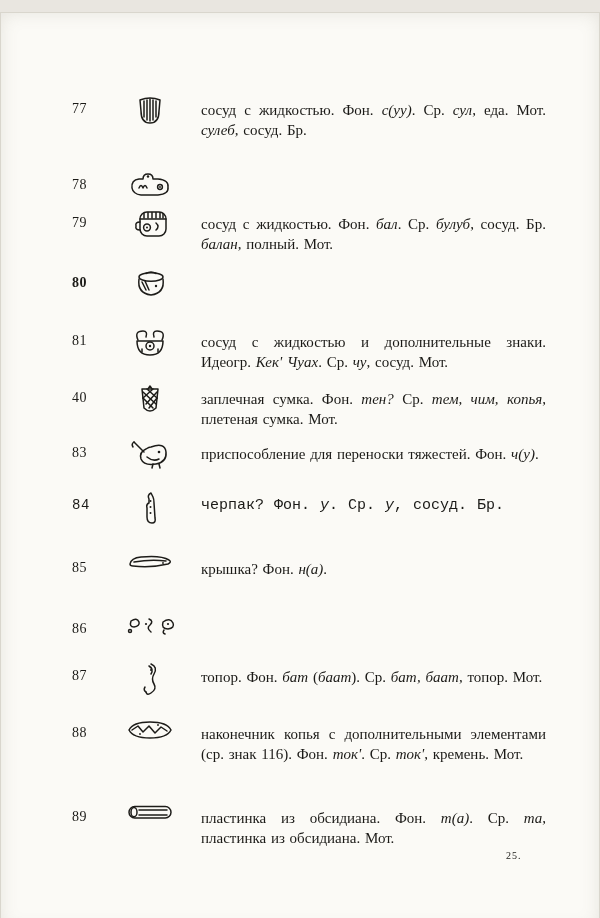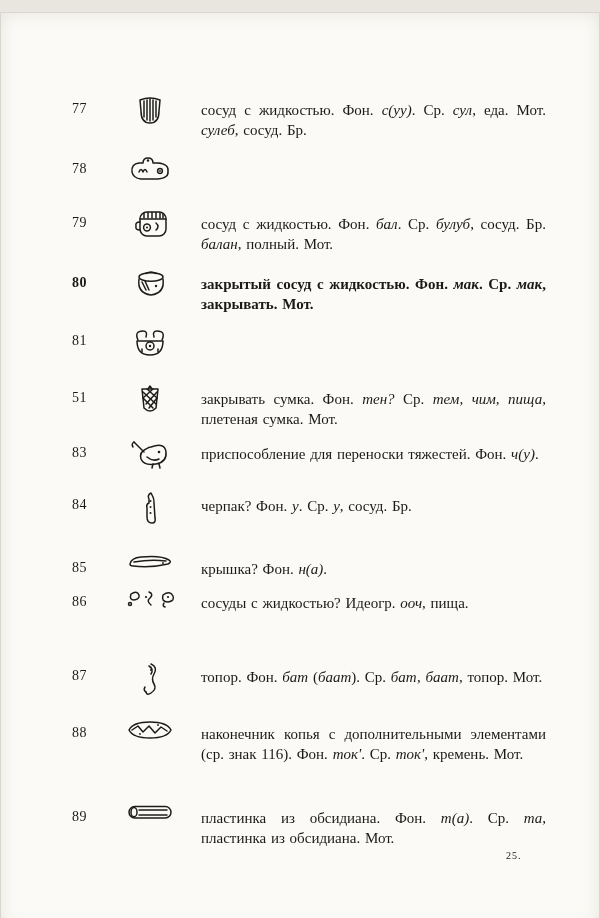--- a/index.html
+++ b/index.html
@@ -51,21 +51,21 @@
       <div class="entry" style="top: 88px;">
         <div class="num">77</div>
         <div class="glyph">
           <svg width="30" height="34" viewBox="0 0 30 34">
             <path d="M5 5 Q15 1 25 5 L24 16 Q24 28 15 28 Q6 28 6 16 Z"></path>
             <path d="M9 6 V22 M12 5 V25 M15 4 V26 M18 5 V25 M21 6 V22"></path>
           </svg>
         </div>
         <div class="desc"><span>сосуд с жидкостью. Фон. </span><em>с(уу)</em><span>. Ср. </span><em>сул</em><span>, еда. Мот. </span><em>сулеб</em><span>, сосуд. Бр.</span></div>
       </div>
-      <div class="entry" style="top: 148px;">
+      <div class="entry" style="top: 164px;">
         <div class="num">78</div>
         <div class="glyph">
           <svg width="44" height="28" viewBox="0 0 44 28">
             <path d="M4 17 Q3 9 11 8 L15 8 Q15 3 20 3 Q25 3 25 8 L30 8 Q41 9 40 16 Q41 23 30 24 L13 24 Q5 23 4 17 Z"></path>
             <circle class="f" cx="20" cy="5.5" r="1.2"></circle>
             <path d="M11 17 q2 -5 4 0 q2 -5 4 0"></path>
             <circle cx="32" cy="16" r="2.4"></circle>
             <circle class="f" cx="32" cy="16" r="0.9"></circle>
           </svg>
         </div>
@@ -89,62 +89,62 @@
         <div class="num">80</div>
         <div class="glyph">
           <svg width="38" height="30" viewBox="0 0 38 30">
             <ellipse cx="20" cy="8" rx="12" ry="4.2"></ellipse>
             <path d="M15 4.5 q5 -3 10 0"></path>
             <path d="M8 10 Q6 24 20 26 Q34 24 32 10"></path>
             <path d="M11 13 l4 8 M14 12 l4 9"></path>
             <circle class="f" cx="25" cy="17" r="1.2"></circle>
           </svg>
         </div>
-        <div class="desc"><span>закрытый сосуд с жидкостью. Фон. </span><em>мак</em><span>. Ср. </span><em>мак</em><span>, закрывать. Мот.</span></div>
       </div>
       <div class="entry" style="top: 320px;">
         <div class="num">81</div>
         <div class="glyph">
           <svg width="40" height="32" viewBox="0 0 40 32">
             <path d="M7 14 Q7 28 20 28 Q33 28 33 14 Z"></path>
             <path d="M8 13 Q4 4 13 4 Q18 4 16 10"></path>
             <path d="M32 13 Q36 4 27 4 Q22 4 24 10"></path>
             <circle cx="20" cy="19" r="4"></circle>
             <circle class="f" cx="20" cy="19" r="1.2"></circle>
             <path d="M12 22 v3 M28 22 v3"></path>
           </svg>
         </div>
+        <div class="desc"><span>сосуд с жидкостью и дополнительные знаки. Идеогр. </span><em>Кек' Чуах</em><span>. Ср. </span><em>чу</em><span>, сосуд. Мот.</span></div>
       </div>
       <div class="entry" style="top: 377px;">
-        <div class="num">51</div>
+        <div class="num">40</div>
         <div class="glyph">
           <svg width="26" height="32" viewBox="0 0 26 32">
             <path d="M5 5 L21 5 L19 24 Q13 30 7 24 Z"></path>
             <path d="M11 5 L13 2 L15 5"></path>
             <path d="M6 8 L19 20 M6 14 L16 24 M10 5 L20 14"></path>
             <path d="M20 8 L9 20 M20 14 L12 24 M16 5 L6 14"></path>
           </svg>
         </div>
-        <div class="desc"><span>закрывать сумка. Фон. </span><em>тен?</em><span> Ср. </span><em>тем, чим, пища</em><span>, плетеная сумка. Мот.</span></div>
+        <div class="desc"><span>заплечная сумка. Фон. </span><em>тен?</em><span> Ср. </span><em>тем, чим, копья</em><span>, плетеная сумка. Мот.</span></div>
       </div>
       <div class="entry" style="top: 432px;">
         <div class="num">83</div>
         <div class="glyph">
           <svg width="42" height="32" viewBox="0 0 42 32">
             <path d="M22 8 Q36 3 37 13 Q38 23 27 25 Q15 27 12 20 Q10 13 17 10 Q20 8 22 8 Z"></path>
             <path d="M5 3 L15 13"></path>
             <path d="M5 3 Q2 5 4 8"></path>
             <circle class="f" cx="30" cy="13" r="1.3"></circle>
             <path d="M24 25 l-1 4 M30 25 l1 4"></path>
             <path d="M18 18 q6 5 12 2"></path>
           </svg>
         </div>
         <div class="desc"><span>приспособление для переноски тяжестей. Фон. </span><em>ч(у)</em><span>.</span></div>
       </div>
-      <div class="entry" style="top: 484px;">
+      <div class="entry" style="top: 484px; font-family: Liberation Mono, monospace;">
         <div class="num">84</div>
         <div class="glyph">
           <svg width="18" height="36" viewBox="0 0 18 36">
             <path d="M10 2 Q6 4 8 8 L8 12 Q5 13 6 17 L6 26 Q6 32 11 32 Q15 32 14 27 L13 12 Q13 8 12 6 Z"></path>
             <circle class="f" cx="9.5" cy="10" r="1"></circle>
             <circle class="f" cx="9.5" cy="16" r="1"></circle>
             <circle class="f" cx="9.5" cy="22" r="1"></circle>
           </svg>
         </div>
         <div class="desc"><span>черпак? Фон. </span><em>у</em><span>. Ср. </span><em>у</em><span>, сосуд. Бр.</span></div>
@@ -153,34 +153,33 @@
         <div class="num">85</div>
         <div class="glyph">
           <svg width="46" height="14" viewBox="0 0 46 14">
             <path d="M3 10 Q4 4 14 3 Q34 1 42 6 Q45 8 41 10 Q24 14 6 12 Q3 12 3 10 Z"></path>
             <path d="M7 8 Q24 5 39 7"></path>
             <circle class="f" cx="36" cy="9" r="0.9"></circle>
           </svg>
         </div>
         <div class="desc"><span>крышка? Фон. </span><em>н(а)</em><span>.</span></div>
       </div>
-      <div class="entry" style="top: 581px; text-decoration: underline;">
+      <div class="entry" style="top: 608px; text-decoration: underline;">
         <div class="num">86</div>
         <div class="glyph">
           <svg width="54" height="22" viewBox="0 0 54 22">
             <path d="M8 6 Q14 2 16 7 Q17 11 11 12 Q6 12 8 6 Z"></path>
             <circle cx="7" cy="16" r="1.5"></circle>
             <path d="M26 4 q5 2 1 6 q-4 3 1 7"></path>
             <circle class="f" cx="23" cy="9" r="1.1"></circle>
             <path d="M40 7 Q47 2 50 8 Q52 13 45 14 Q38 14 40 7 Z"></path>
             <circle class="f" cx="45" cy="9" r="1.1"></circle>
             <path d="M41 15 q-2 3 1 4"></path>
           </svg>
         </div>
-        <div class="desc"><span>сосуды с жидкостью? Идеогр. </span><em>ооч</em><span>, пища.</span></div>
       </div>
       <div class="entry" style="top: 655px;">
         <div class="num">87</div>
         <div class="glyph">
           <svg width="22" height="36" viewBox="0 0 22 36">
             <path d="M12 2 Q19 5 15 12 Q12 17 15 22 Q18 27 12 31 Q8 34 7 30"></path>
             <path d="M10 4 Q15 7 12 12"></path>
             <path d="M7 30 q-3 -2 -1 -5"></path>
             <circle class="f" cx="12" cy="8" r="1"></circle>
           </svg>

